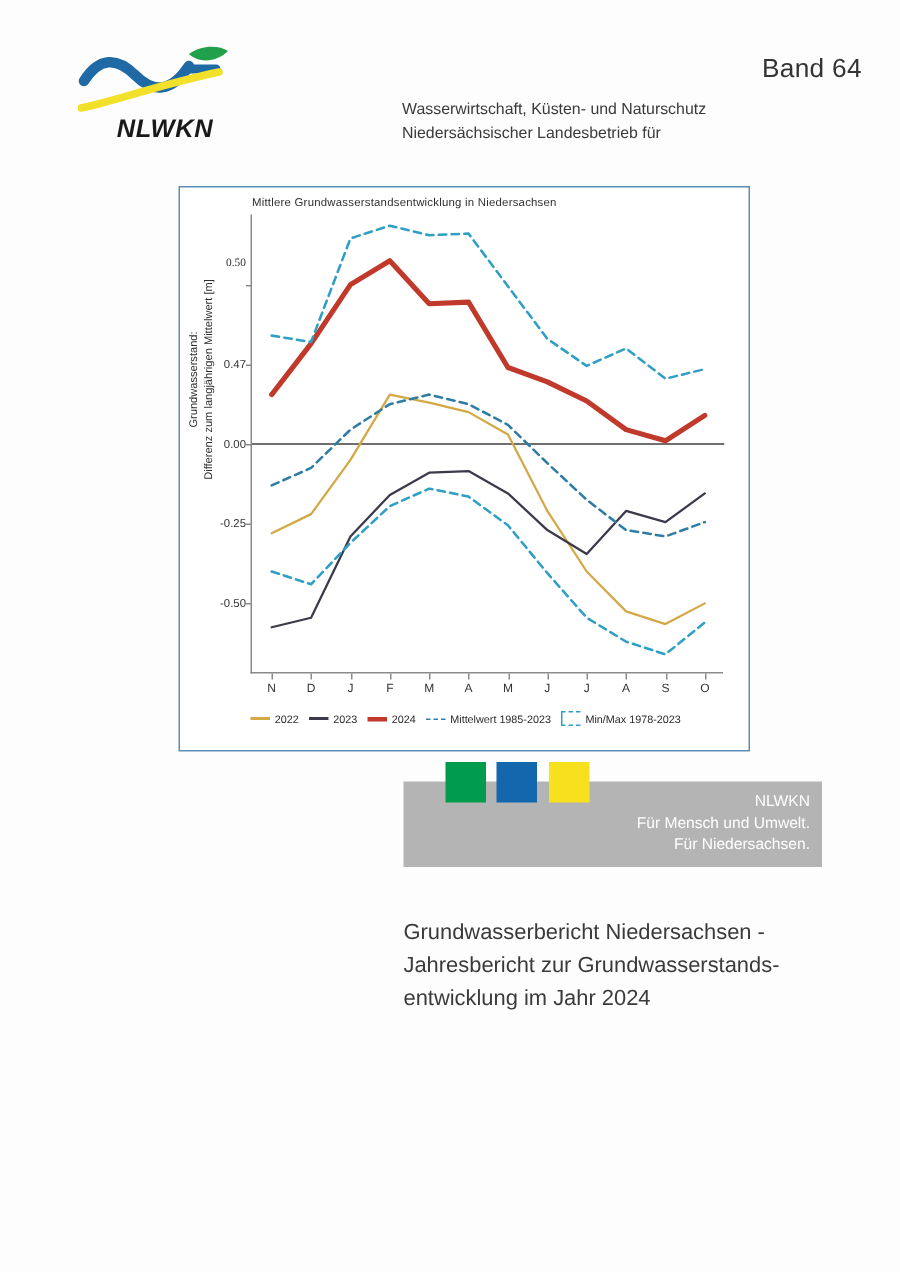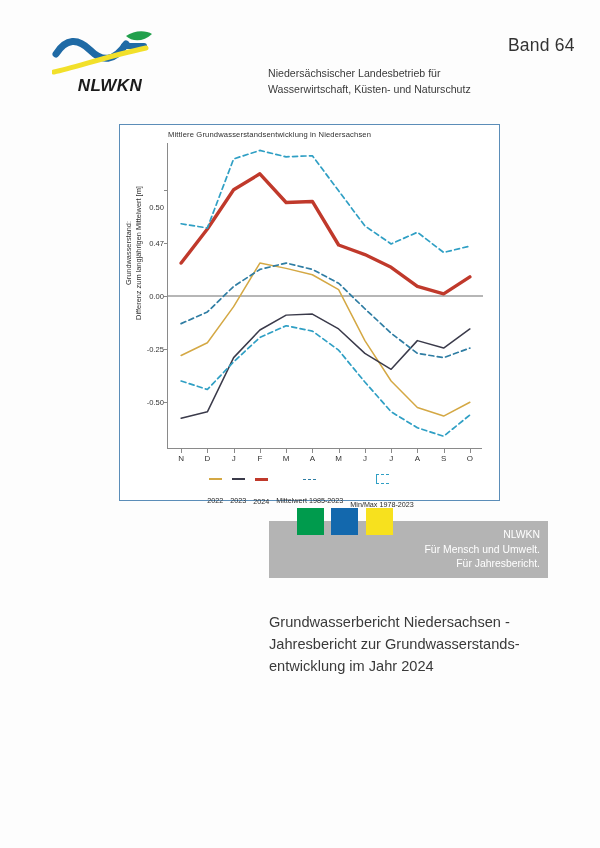--- a/index.html
+++ b/index.html
@@ -63,21 +63,21 @@
   .xtick{
     position:absolute;top:100%;margin-top:6px;
     font-size:8px;color:#333;transform:translateX(-50%);
   }
   .xtickmark{position:absolute;top:0;width:1px;height:4px;background:#8a8a8a;}
   .legend{
     position:absolute;left:0;top:349px;width:381px;
     display:flex;justify-content:center;align-items:center;gap:7px;
     font-size:7.2px;color:#2b2b2b;
   }
-  .lg-item{display:flex;align-items:center;gap:16px;flex-direction:column;}
+  .lg-item{display:flex;align-items:center;gap:3px;}
   .lg-line{display:inline-block;width:13px;height:2px;}
   .lg-line.thick{height:3px;}
   .lg-dash{
     display:inline-block;width:12px;height:8px;
     border-top:1.4px dashed #2f7da3;border-bottom:1.4px dashed #2f7da3;
     border-left:1px solid #2f7da3;
   }
 
   
   .grey-banner{
@@ -119,42 +119,42 @@
       <svg class="logo-svg" width="116" height="56" viewBox="0 0 116 56">
         <path d="M4 26 C14 10, 26 10, 38 22 C50 34, 62 34, 74 16" stroke="#1f6aa5" stroke-width="7" fill="none" stroke-linecap="round"></path>
         <path d="M72 18 L92 18" stroke="#1f6aa5" stroke-width="6" stroke-linecap="round"></path>
         <path d="M74 8 C82 2, 94 2, 100 6 C92 14, 80 14, 74 8 Z" fill="#21a04c"></path>
         <path d="M2 44 C22 40, 56 28, 94 20" stroke="#f2e02a" stroke-width="5" fill="none" stroke-linecap="round"></path>
       </svg>
       <div class="logo-word">NLWKN</div>
     </div>
     <div class="hdr-band">Band 64</div>
     <div class="hdr-sub">
+      <div>Wasserwirtschaft, Küsten- und Naturschutz</div>
       <div>Niedersächsischer Landesbetrieb für</div>
-      <div>Wasserwirtschaft, Küsten- und Naturschutz</div>
     </div>
   </div>
 
   <div class="chart-box">
     <div class="chart-title">Mittlere Grundwasserstandsentwicklung in Niedersachsen</div>
     <div class="ylabel">
       <span>Grundwasserstand:</span>
       <span>Differenz zum langjährigen Mittelwert [m]</span>
     </div>
     <div class="plot" id="plot">
       <svg id="plot-svg" width="315" height="306" viewBox="0 0 315 306" style="position:absolute;left:0;top:0;">
           <line x1="0" x2="315" y1="153" y2="153" stroke="#6f6f6f" stroke-width="1.2"></line>
           <polyline points="13.125,212.5 39.375,199.75 65.625,163.625 91.875,120.06249999999997 118.125,125.375 144.375,131.75 170.625,146.625 196.875,197.625 223.125,238 249.375,264.5625 275.625,273.0625 301.875,259.25" fill="none" stroke="#d4a844" stroke-width="1.5" stroke-linejoin="round" stroke-linecap="round"></polyline>
           <polyline points="13.125,275.1875 39.375,268.8125 65.625,214.625 91.875,187 118.125,172.125 144.375,171.0625 170.625,185.9375 196.875,210.375 223.125,226.3125 249.375,197.625 275.625,205.0625 301.875,185.9375" fill="none" stroke="#3a3a4a" stroke-width="1.5" stroke-linejoin="round" stroke-linecap="round"></polyline>
           <polyline points="13.125,120.06249999999997 39.375,86.0625 65.625,46.75 91.875,30.8125 118.125,59.5 144.375,58.4375 170.625,102 196.875,111.56249999999997 223.125,124.3125 249.375,143.4375 275.625,150.875 301.875,133.875" fill="none" stroke="#c0392b" stroke-width="3.4" stroke-linejoin="round" stroke-linecap="round"></polyline>
           <polyline points="13.125,180.625 39.375,168.9375 65.625,143.4375 91.875,126.4375 118.125,120.06249999999997 144.375,126.4375 170.625,140.24999999999997 196.875,165.75 223.125,190.1875 249.375,210.375 275.625,214.625 301.875,205.0625" fill="none" stroke="#2f7da3" stroke-width="1.7" stroke-linejoin="round" stroke-linecap="round" stroke-dasharray="5,3.5"></polyline>
           <polyline points="13.125,80.74999999999997 39.375,84.99999999999997 65.625,15.9375 91.875,7.4375 118.125,13.8125 144.375,12.75 170.625,47.81250000000006 196.875,82.87499999999997 223.125,100.93750000000003 249.375,89.25 275.625,109.43750000000003 301.875,103.0625" fill="none" stroke="#2f9fc4" stroke-width="1.7" stroke-linejoin="round" stroke-linecap="round" stroke-dasharray="5,3.5"></polyline>
           <polyline points="13.125,238 39.375,246.5 65.625,218.875 91.875,194.43750000000003 118.125,182.75 144.375,188.0625 170.625,207.1875 196.875,239.0625 223.125,268.8125 249.375,284.75 275.625,293.25 301.875,272" fill="none" stroke="#2f9fc4" stroke-width="1.7" stroke-linejoin="round" stroke-linecap="round" stroke-dasharray="5,3.5"></polyline>
         </svg>
-    <div class="ytick" style="top: 64px;">0.50</div>
+    <div class="ytick" style="top: 32px; font-family: Liberation Serif, serif;">0.50</div>
         <div class="ytickmark" style="top: 46.75px;"></div>
         <div class="ytick" style="top: 99.875px;">0.47</div>
         <div class="ytickmark" style="top: 99.875px;"></div>
         <div class="ytick" style="top: 153px;">0.00</div>
         <div class="ytickmark" style="top: 153px;"></div>
         <div class="ytick" style="top: 206.125px;">-0.25</div>
         <div class="ytickmark" style="top: 206.125px;"></div>
         <div class="ytick" style="top: 259.25px;">-0.50</div>
         <div class="ytickmark" style="top: 259.25px;"></div>
         <div class="xtick" style="left: 13.125px;">N</div>
@@ -203,21 +203,21 @@
           <span class="lg-dash" style="border-top-color: rgb(47, 159, 196); border-bottom-color: rgb(47, 159, 196); border-left-color: rgb(47, 159, 196);"></span>
           <span>Min/Max 1978-2023</span>
         </div>
       </div>
   </div>
 
   <div class="grey-banner">
     <div class="banner-text">
       <span>NLWKN</span>
       <span>Für Mensch und Umwelt.</span>
-      <span>Für Jahresbericht.</span>
+      <span>Für Niedersachsen.</span>
     </div>
   </div>
   <div class="sq green"></div>
   <div class="sq blue"></div>
   <div class="sq yellow"></div>
 
   <div class="main-title">
     <span>Grundwasserbericht Niedersachsen -</span>
     <span>Jahresbericht zur Grundwasserstands-</span>
     <span>entwicklung im Jahr 2024</span>

